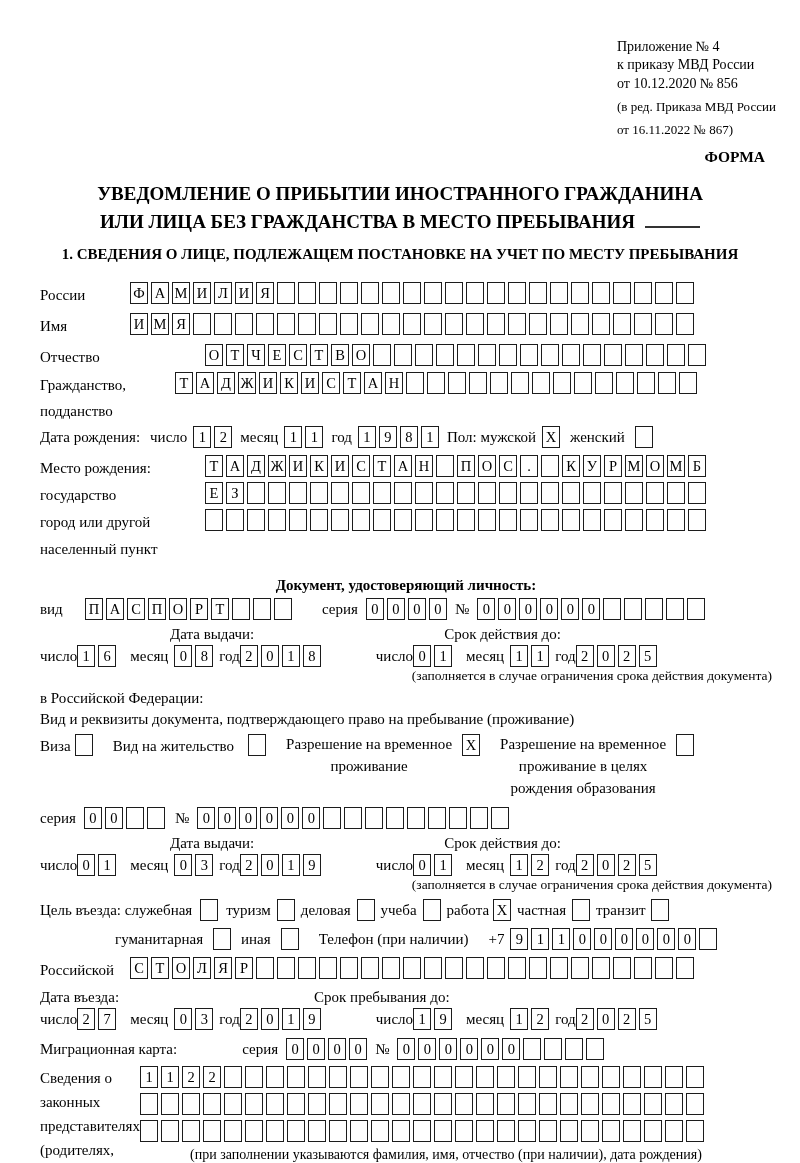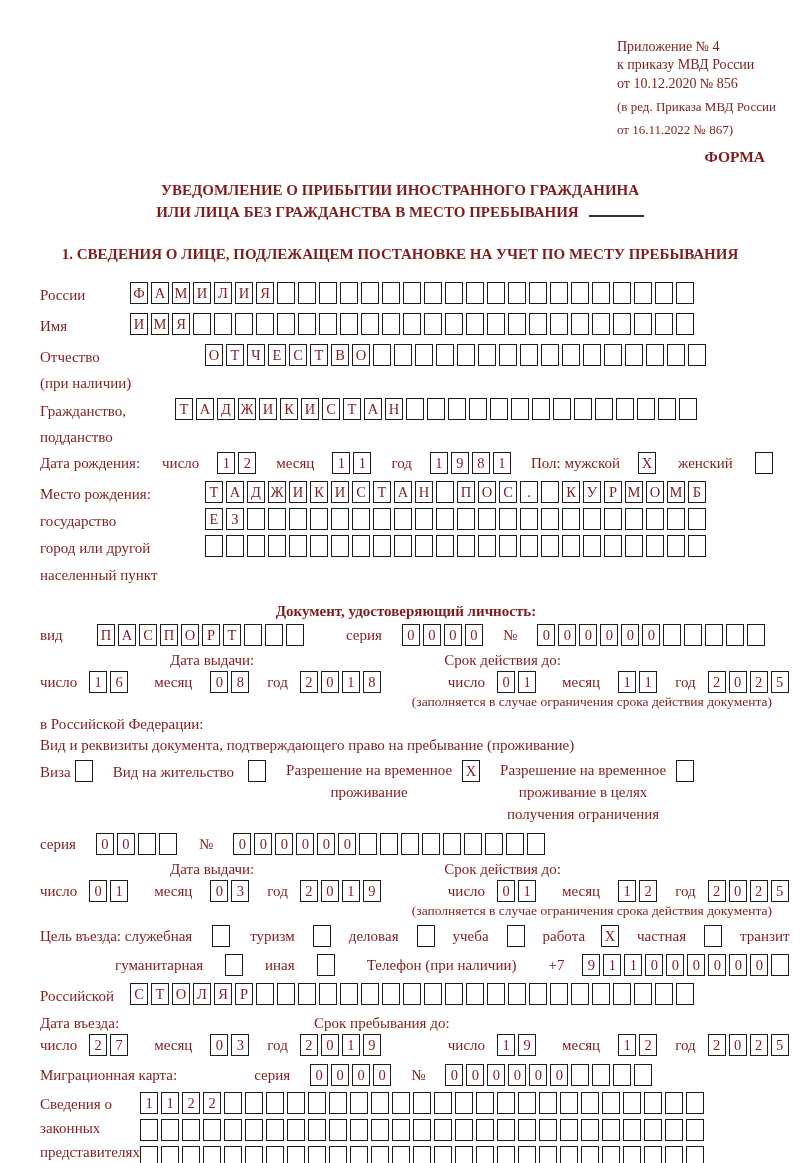--- a/index.html
+++ b/index.html
@@ -1,37 +1,37 @@
 <!DOCTYPE html>
 <html><head>
 <meta charset="utf-8">
 <style>
   html,body{margin:0;padding:0;background:#fff;}
   .page{
     position:relative;width:800px;height:1163px;background:#ffffff;
-    font-family:"Liberation Serif","DejaVu Serif",serif;color:#7f1d1d;
+    font-family:"Liberation Serif","DejaVu Serif",serif;color:#000000;
     box-sizing:border-box;padding:0 32px 0 40px;overflow:hidden;
   }
   .appendix{position:absolute;left:617px;top:38px;font-size:14px;line-height:1.32;}
   .appendix .sub{font-size:13px;margin-top:5px;}
   .forma{position:absolute;right:35px;top:148px;font-weight:bold;font-size:15.5px;}
-  .title{position:absolute;left:0;right:0;top:180px;text-align:center;font-weight:bold;font-size:15px;line-height:1.45;}
+  .title{position:absolute;left:0;right:0;top:180px;text-align:center;font-weight:bold;font-size:19px;line-height:1.45;}
   .blankline{display:inline-block;width:55px;border-bottom:2px solid #333;height:13px;margin-left:10px;}
   .sect{position:absolute;left:0;right:0;top:246px;text-align:center;font-weight:bold;font-size:15px;}
   .formbody{position:absolute;left:40px;right:28px;top:282px;font-size:15px;}
   .frow{display:flex;align-items:flex-start;margin-bottom:5px;}
   .lblcol{flex:none;line-height:26px;}
   .boxrow{display:inline-flex;gap:3px;flex:none;align-items:center;}
   .box{
     display:inline-flex;flex:none;width:18px;height:22px;box-sizing:border-box;
     border:1.8px solid #1c1c1c;align-items:center;justify-content:center;
     font-size:14.5px;line-height:1;background:#fff;width:18px;min-width:18px;
   }
   .boxstack .boxrow{margin-bottom:5px;display:flex;}
-  .inline{display:flex;align-items:center;flex-wrap:nowrap;gap:12px;}
+  .inline{display:flex;align-items:center;flex-wrap:nowrap;}
   .inline > *{flex:none;}
   .gap6{margin-left:6px;} .gap8{margin-left:8px;} .gap10{margin-left:10px;}
   .gap14{margin-left:14px;} .gap20{margin-left:20px;} .gap30{margin-left:30px;}
   .docheading{text-align:center;font-weight:bold;margin:2px 0 4px 0;}
   .datehdr{display:flex;margin-bottom:2px;}
   .note{text-align:right;font-size:13.5px;margin:1px 0 6px 0;}
   .optlabel{text-align:center;line-height:1.45;}
   .chk{align-self:flex-start;}
   .center-note{font-size:14px;margin-left:145px;margin-top:4px;}
 </style>
@@ -121,21 +121,20 @@
           <span class="box"></span>
           <span class="box"></span>
           <span class="box"></span>
           <span class="box"></span>
         </div>
     </div>
 
     <div class="frow" style="margin-bottom:2px;">
       <div class="lblcol" style="width:165px;">
         <div>Отчество</div>
-        <div>(при наличии)</div>
       </div>
       <div class="boxrow">
           <span class="box">О</span>
           <span class="box">Т</span>
           <span class="box">Ч</span>
           <span class="box">Е</span>
           <span class="box">С</span>
           <span class="box">Т</span>
           <span class="box">В</span>
           <span class="box">О</span>
@@ -396,21 +395,21 @@
       <span class="gap20" style="line-height:24px;">Вид на жительство</span>
       <span class="box chk gap14"></span>
       <span class="optlabel gap20">
         <span>Разрешение на временное</span><br>
         <span>проживание</span>
       </span>
       <span class="box chk gap10">X</span>
       <span class="optlabel gap20">
         <span>Разрешение на временное</span><br>
         <span>проживание в целях</span><br>
-        <span>получения ограничения</span>
+        <span>рождения образования</span>
       </span>
       <span class="box chk gap10"></span>
     </div>
 
     <div class="frow inline" style="align-items:center;margin-bottom:6px;">
       <span>серия</span>
       <span class="boxrow gap8">
           <span class="box">0</span>
           <span class="box">0</span>
           <span class="box"></span>

